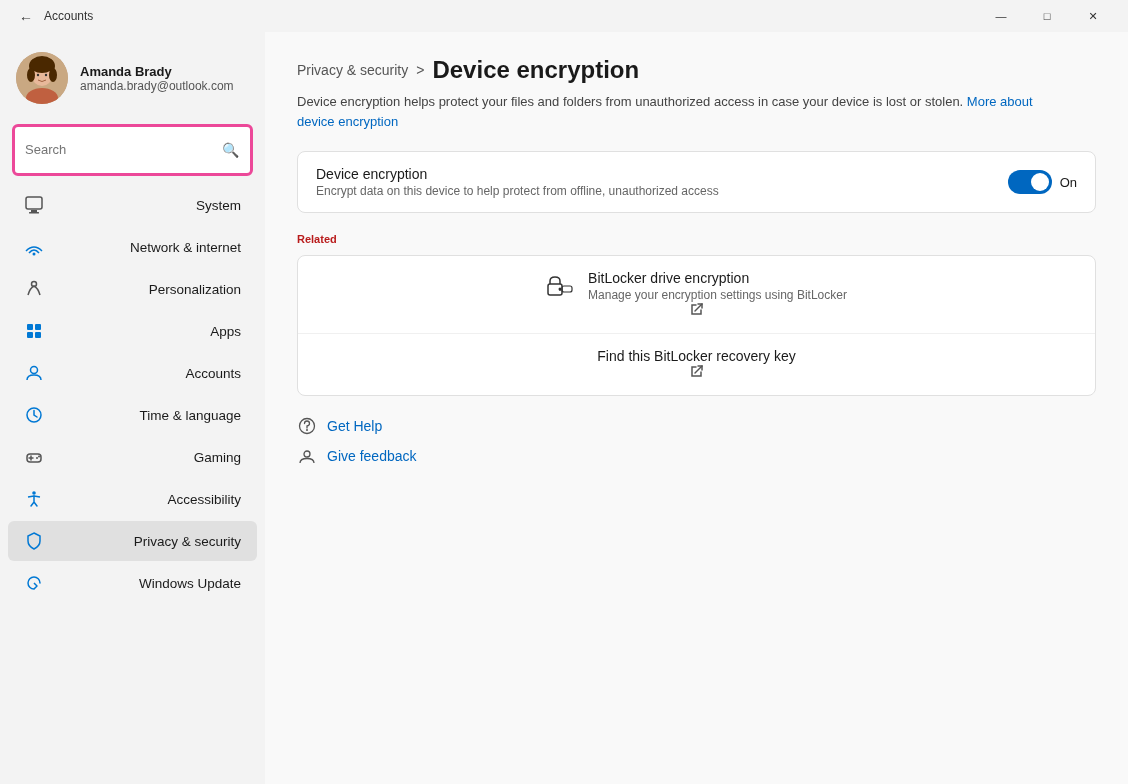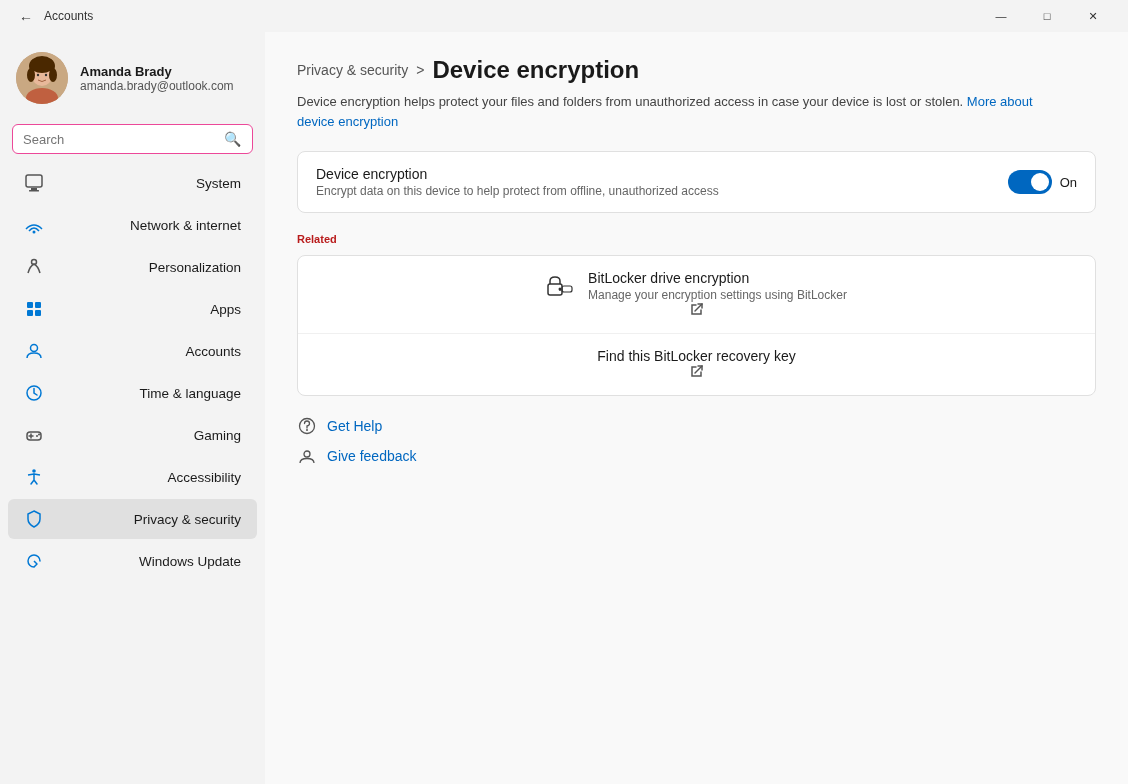--- a/index.html
+++ b/index.html
@@ -96,25 +96,25 @@
       justify-content: center;
     }
     .avatar svg { width: 52px; height: 52px; }
     .user-info { display: flex; flex-direction: column; }
     .user-name { font-size: 13px; font-weight: 600; color: #1a1a1a; }
     .user-email { font-size: 12px; color: #555; }
 
     .search-box {
       margin: 4px 12px 8px 12px;
       display: flex;
-      align-items: center;
+      align-items: flex-start;
       background: white;
-      border: 1px solid #ec4899;
+      border: 3px solid #ec4899;
       border-radius: 6px;
-      padding: 6px 10px;
+      padding: 15px 10px;
       gap: 8px;
     }
     .search-box input {
       border: none;
       outline: none;
       font-size: 13px;
       color: #333;
       background: transparent;
       flex: 1;
     }

